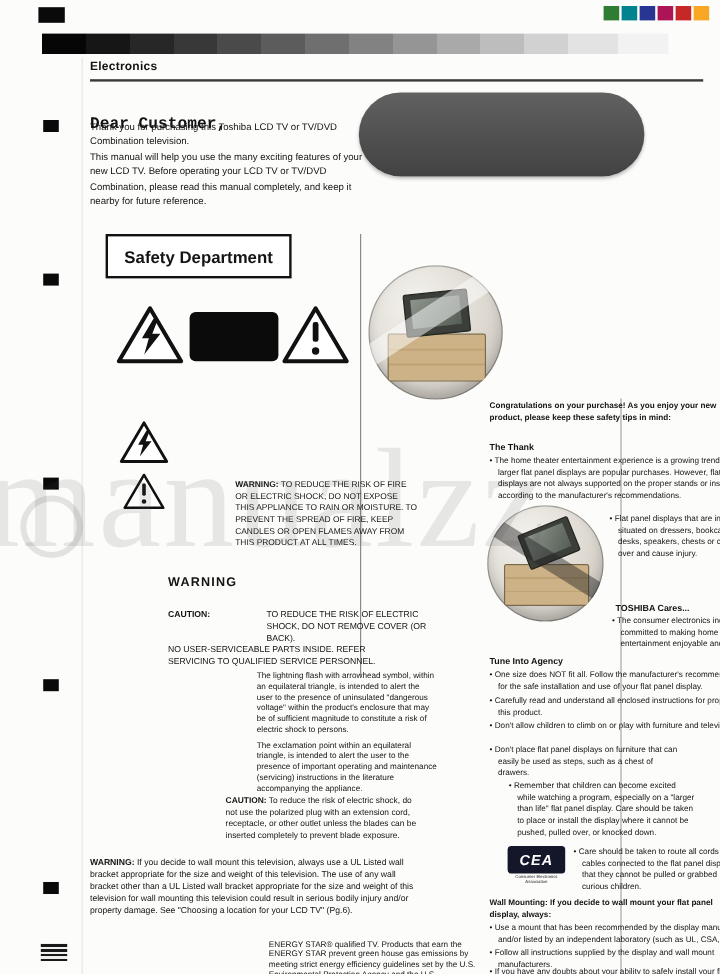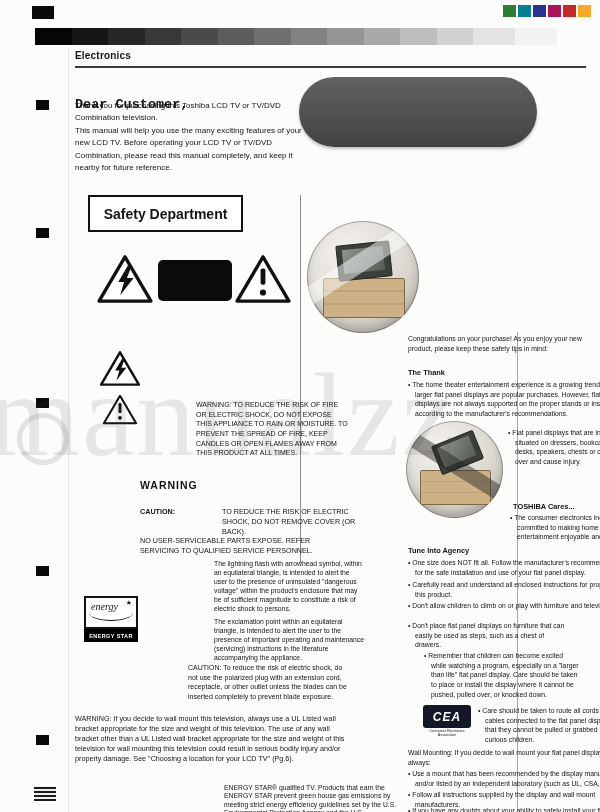--- a/index.html
+++ b/index.html
@@ -1,20 +1,20 @@
 <!DOCTYPE html>
 <html><head>
 <meta charset="utf-8">
 <style>
   html,body{margin:0;padding:0;}
   body{background:#9a9a9a;}
   .page{position:relative;width:600px;height:812px;margin:0 auto;background:#fcfcfb;overflow:hidden;
         font-family:"Liberation Sans",sans-serif;color:#141414;}
   .abs{position:absolute;}
-  .b{font-weight:normal;}
+  .b{font-weight:bold;}
 
   
   .regmark{position:absolute;background:#0a0a0a;}
   .graybar{position:absolute;left:35px;top:28px;width:522px;height:17px;
     background:linear-gradient(to right,
       #060606 0 7%,#161616 7% 14%,#272727 14% 21%,#383838 21% 28%,
       #4a4a4a 28% 35%,#5c5c5c 35% 42%,#6f6f6f 42% 49%,#828282 49% 56%,
       #959595 56% 63%,#a9a9a9 63% 70%,#bdbdbd 70% 77%,#d1d1d1 77% 84%,
       #e3e3e3 84% 92%,#f2f2f2 92% 100%);}
   .swatch{position:absolute;top:5px;width:13px;height:12px;}
@@ -144,33 +144,25 @@
 
   <div class="abs s7" style="left:196px;top:400px;width:152px;">
     <span class="b">WARNING:</span>
     <span>TO REDUCE THE RISK OF FIRE OR ELECTRIC SHOCK, DO NOT EXPOSE THIS APPLIANCE TO RAIN OR MOISTURE. TO PREVENT THE SPREAD OF FIRE, KEEP CANDLES OR OPEN FLAMES AWAY FROM THIS PRODUCT AT ALL TIMES.</span>
   </div>
 
   <div class="abs warning-title">WARNING</div>
 
   <b class="abs s72" style="left:140px;top:507px;">CAUTION:</b>
   <div class="abs s72" style="left:209px;top:507px;width:140px;margin-left:13px;">TO REDUCE THE RISK OF ELECTRIC SHOCK, DO NOT REMOVE COVER (OR BACK).</div>
-  <div class="abs s72" style="left:140px;top:536px;width:200px;">NO USER-SERVICEABLE PARTS EXPOSE. REFER SERVICING TO QUALIFIED SERVICE PERSONNEL.</div>
+  <div class="abs s72" style="left:140px;top:536px;width:200px;">NO USER-SERVICEABLE PARTS INSIDE. REFER SERVICING TO QUALIFIED SERVICE PERSONNEL.</div>
 
   <div class="abs s68" style="left:214px;top:560px;width:150px;">The lightning flash with arrowhead symbol, within an equilateral triangle, is intended to alert the user to the presence of uninsulated "dangerous voltage" within the product's enclosure that may be of sufficient magnitude to constitute a risk of electric shock to persons.</div>
   <div class="abs s68" style="left:214px;top:618px;width:150px;">The exclamation point within an equilateral triangle, is intended to alert the user to the presence of important operating and maintenance (servicing) instructions in the literature accompanying the appliance.</div>
 
-  <div class="abs estar">
-    <div class="estar-top">
-      <span class="estar-script">energy</span>
-      <span class="estar-star">★</span>
-      <div class="estar-swoosh"></div>
-    </div>
-    <div class="estar-band">ENERGY STAR</div>
-  </div>
 
   <div class="abs s7" style="left:188px;top:663px;width:162px;">
     <span class="b">CAUTION:</span>
     <span>To reduce the risk of electric shock, do not use the polarized plug with an extension cord, receptacle, or other outlet unless the blades can be inserted completely to prevent blade exposure.</span>
   </div>
 
   <div class="abs s72" style="left:75px;top:714px;width:272px;">
     <span class="b">WARNING:</span>
     <span>If you decide to wall mount this television, always use a UL Listed wall bracket appropriate for the size and weight of this television. The use of any wall bracket other than a UL Listed wall bracket appropriate for the size and weight of this television for wall mounting this television could result in serious bodily injury and/or property damage. See "Choosing a location for your LCD TV" (Pg.6).</span>
   </div>

